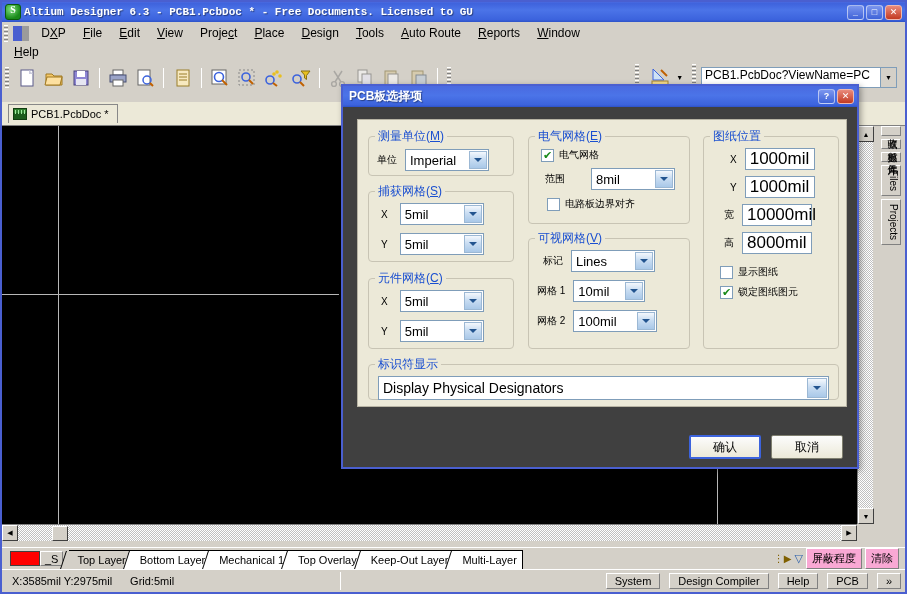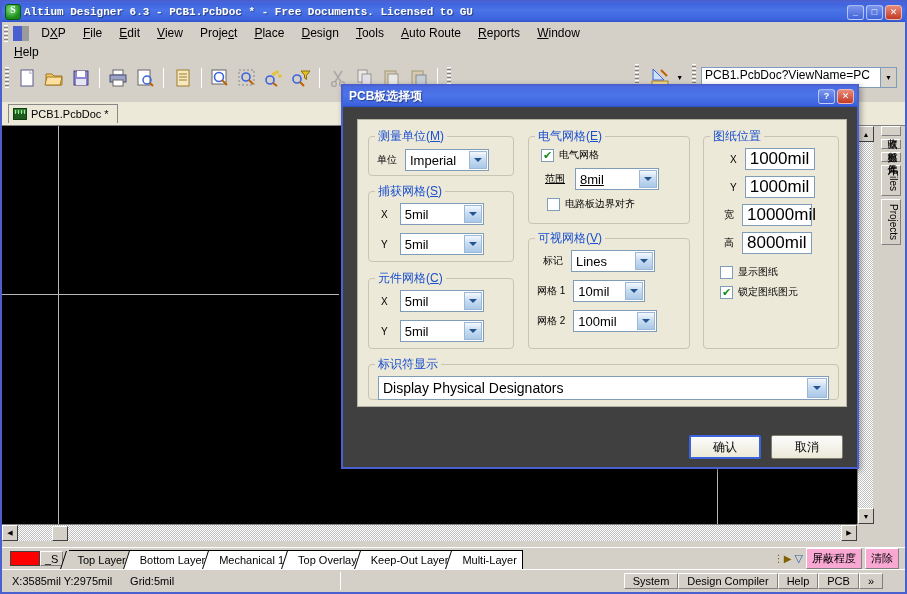--- a/index.html
+++ b/index.html
@@ -214,21 +214,21 @@
     position: absolute; left: 0; top: 567px; width: 903px; height: 23px;
     background: #d4d0c8; border-top: 1px solid #fff;
     display: flex; align-items: center;
   }
   .st-cell {
     height: 18px; display:flex; align-items:center; padding: 0 6px; font-size: 11px;
     border: 1px solid #808080; border-top-color:#808080; border-left-color:#808080;
     border-right-color:#fff; border-bottom-color:#fff;
   }
   .st-left { border: none; margin-left: 4px; }
-  .st-btns { margin-left:auto; display:flex; gap:0; padding-right: 22px; }
+  .st-btns { margin-left:auto; display:flex; gap:9px; padding-right: 4px; }
   .st-btn {
     padding: 1px 8px; font-size: 11px; border: 1px solid #fff;
     border-right-color:#808080; border-bottom-color:#808080; background:#d4d0c8;
   }
 
   
   .dialog {
     position: absolute; left: 339px; top: 82px; width: 518px; height: 385px;
     background: #404040;
     border: 2px solid #4a5fd0;
@@ -602,21 +602,21 @@
             </div>
           </div>
         </fieldset>
 
         <fieldset class="grp" style="left:170px; top:8px; width:162px; height:96px;">
           <legend><span>电气网格(</span><u>E</u><span>)</span></legend>
           <div class="chkrow" style="padding:3px 0 0 12px;">
             <span class="chk">✔</span>
             <span class="fld-label">电气网格</span>
           </div>
-          <div style="display:flex;align-items:center;gap:10px;padding:6px 6px 0 16px;text-decoration:underline;">
+          <div style="display:flex;align-items:center;gap:26px;padding:6px 6px 0 16px;">
             <span class="fld-label">范围</span>
             <div class="combo" style="width:84px;">
               <span>8mil</span>
               <span class="arrow"></span>
             </div>
           </div>
           <div class="chkrow" style="padding:7px 0 0 18px;">
             <span class="chk"></span>
             <span class="fld-label">电路板边界对齐</span>
           </div>

